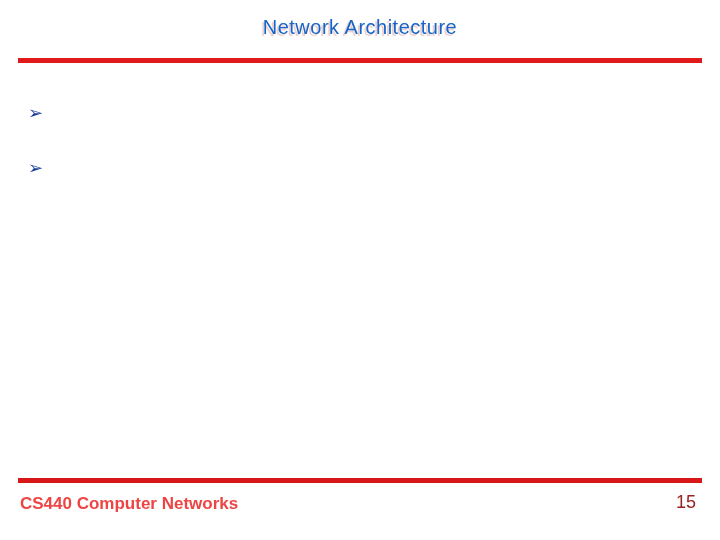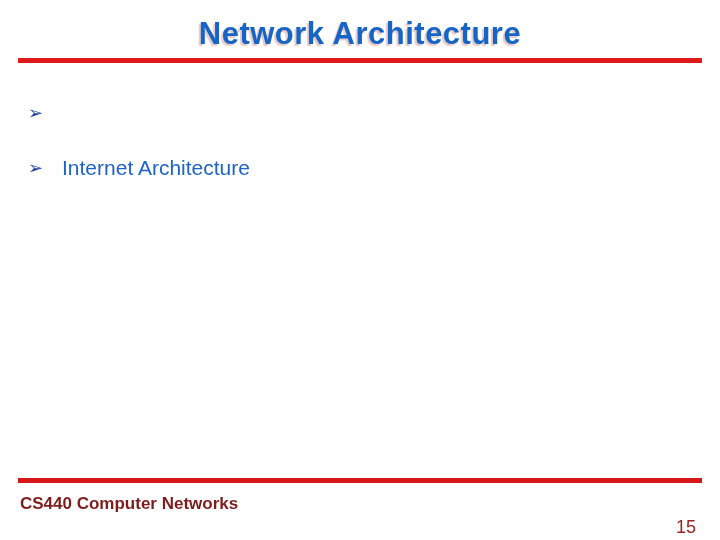--- a/index.html
+++ b/index.html
@@ -14,22 +14,22 @@
     background: #ffffff;
     overflow: hidden;
     font-family: "Liberation Sans", sans-serif;
   }
   .slide-title {
     position: absolute;
     top: 16px;
     left: 0;
     width: 100%;
     text-align: center;
-    font-size: 31px;
-    font-weight: bold;
+    font-size: 20px;
+    font-weight: normal;
     color: #1565c8;
     text-shadow: -2px 2px 1px #e9caca;
     letter-spacing: 0.5px;
   }
   .rule {
     position: absolute;
     left: 18px;
     width: 684px;
     height: 5px;
     background: #e01a1a;
@@ -59,49 +59,47 @@
     font-size: 21px;
     color: #1e64c8;
     line-height: 26px;
   }
   .footer-text {
     position: absolute;
     left: 20px;
     top: 494px;
     font-size: 17px;
     font-weight: bold;
-    color: #7f1d1d;
+    color: #ef4444;
   }
   .page-number {
     position: absolute;
     right: 24px;
     top: 492px;
     font-size: 18px;
     color: #992222;
-    margin-top: 25px;
   }
 </style>
 </head>
 <body>
 
 <div class="slide">
 
   <div class="slide-title">Network Architecture</div>
 
   <div class="rule rule-top"></div>
 
   <div class="bullet-list">
 
     <div class="bullet-line">
       <span class="bullet-marker">➢</span>
     </div>
 
     <div class="bullet-line">
       <span class="bullet-marker">➢</span>
-      <span class="bullet-text">Internet Architecture</span>
     </div>
 
   </div>
 
   <div class="rule rule-bottom"></div>
 
   <div class="footer-text">CS440 Computer Networks</div>
 
   <div class="page-number">15</div>
 

